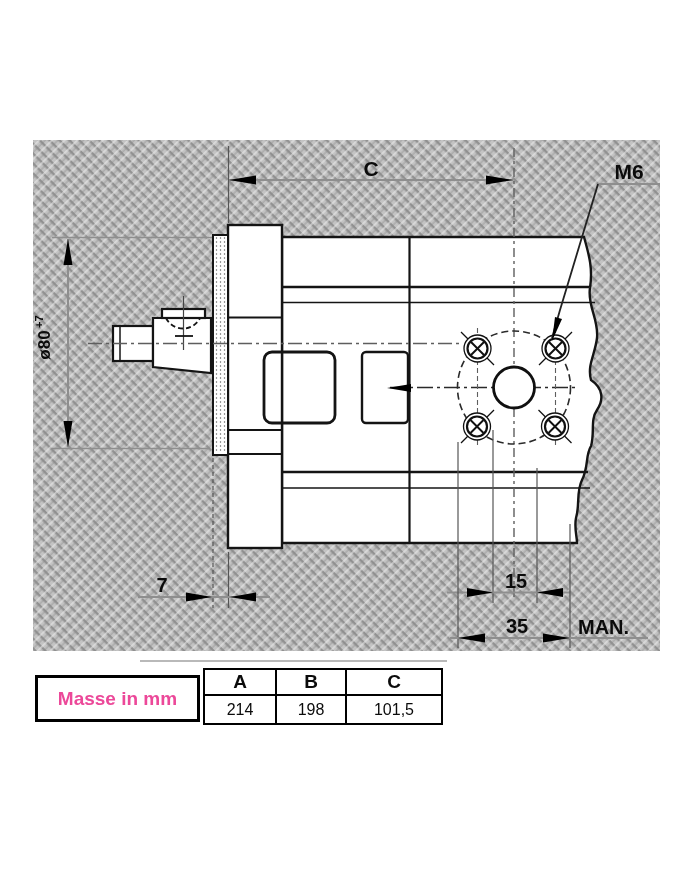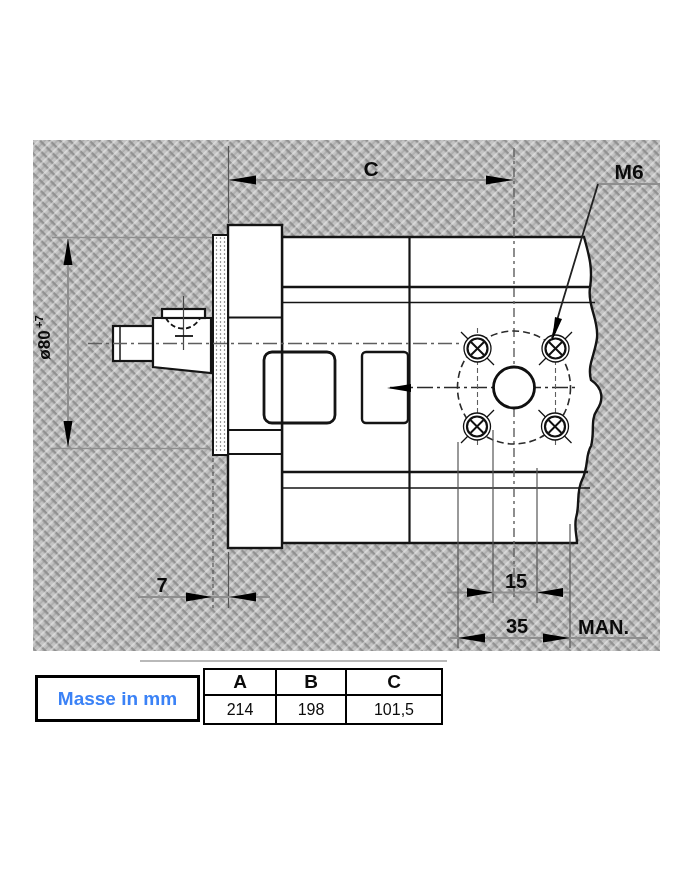--- a/index.html
+++ b/index.html
@@ -1,21 +1,21 @@
 <!DOCTYPE html>
 <html><head>
 <meta charset="utf-8">
 <style>
   html,body{margin:0;padding:0;background:#ffffff;}
   .page{position:relative;width:700px;height:869px;background:#ffffff;overflow:hidden;
         font-family:"Liberation Sans",sans-serif;}
   svg text{font-family:"Liberation Sans",sans-serif;font-weight:bold;fill:#0b0b0b;}
   .caption-box{position:absolute;left:35px;top:675px;width:159px;height:41px;
        border:3px solid #000;background:#fff;display:flex;align-items:center;justify-content:center;
-       font-size:19px;font-weight:bold;color:#3b82f6;}
+       font-size:19px;font-weight:bold;color:#ec4899;}
   .dim-table{position:absolute;left:203px;top:668px;background:#fff;border:2px solid #000;
        display:grid;grid-template-columns:70px 70px 96px;grid-template-rows:24px 29px;
        color:#0b0b0b;}
   .dim-table .cell{display:flex;align-items:center;justify-content:center;
        border-left:2px solid #000;border-top:2px solid #000;}
   .dim-table .c0{border-left:none;}
   .dim-table .r0{border-top:none;font-size:19px;font-weight:bold;}
   .dim-table .r1{font-size:16px;font-weight:normal;}
   .topline{position:absolute;left:140px;top:660px;width:307px;height:0;border-top:2px solid #b9b9b9;}
 </style>

